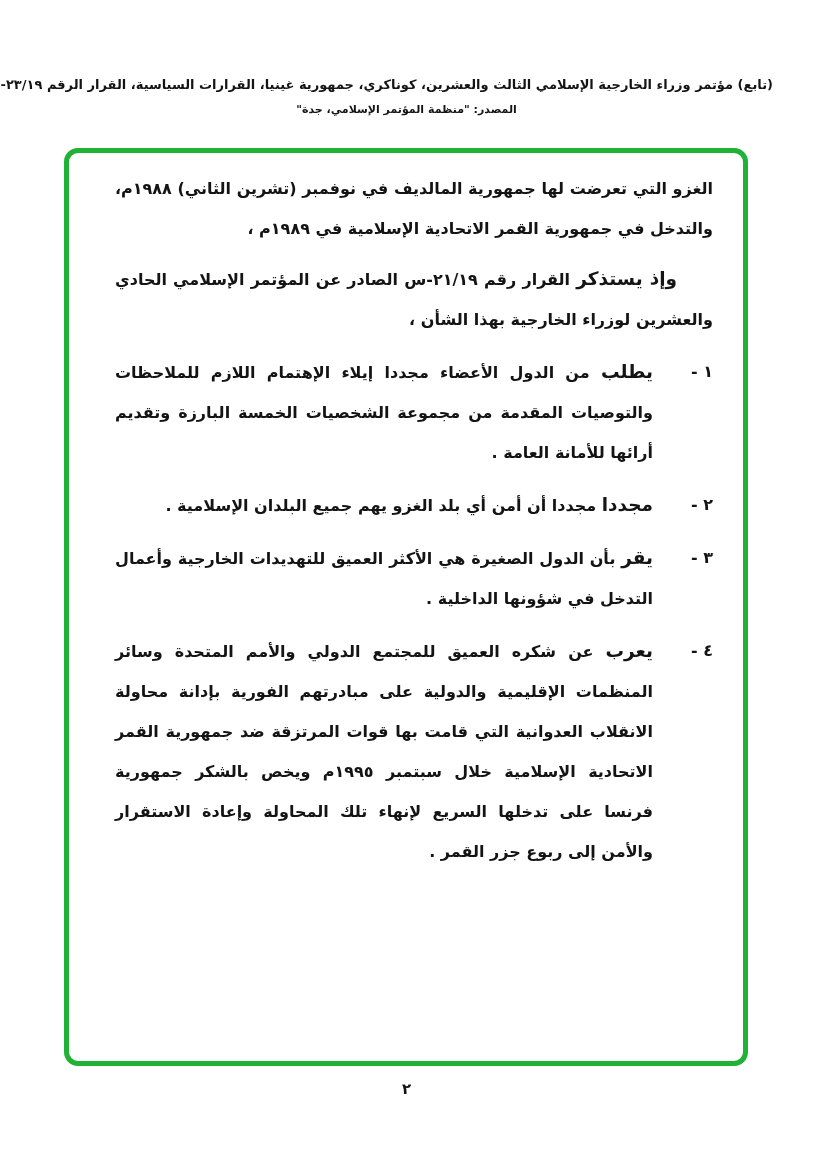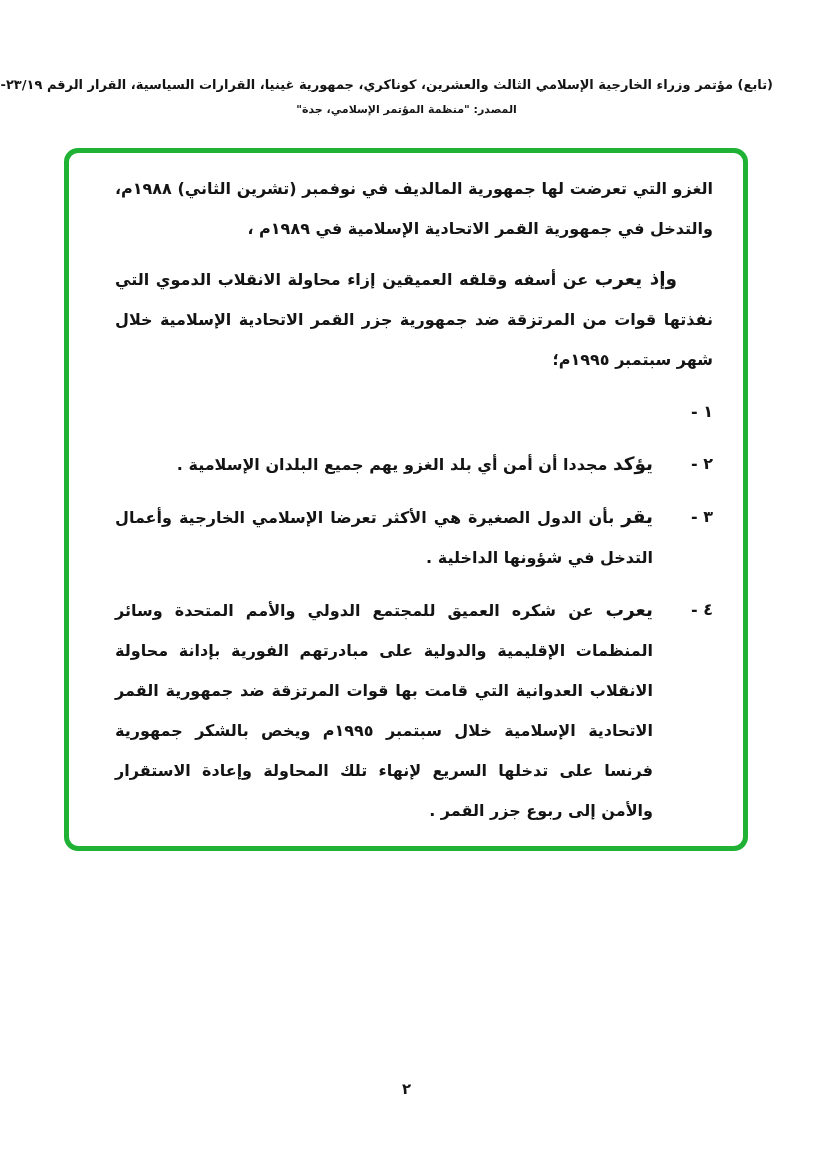--- a/index.html
+++ b/index.html
@@ -19,21 +19,21 @@
   .header-line1{
     font-size:13px;font-weight:bold;line-height:18px;
     white-space:nowrap;
   }
   .header-line2{
     font-size:11px;font-weight:bold;margin-top:9px;
   }
   .frame{
     position:absolute;
     left:64px;top:148px;
-    width:684px;height:703px;
+    width:684px;height:918px;
     box-sizing:border-box;
     border:5px solid #1fb235;
     border-radius:14px;
     padding:14px 30px 0 46px;
     text-align:justify;
   }
   .para{
     margin:10px 0 0 0;
     font-size:16px;font-weight:bold;
     line-height:40px;
@@ -62,37 +62,38 @@
 
   <div class="header">
     <div class="header-line1">(تابع) مؤتمر وزراء الخارجية الإسلامي الثالث والعشرين، كوناكري، جمهورية غينيا، القرارات السياسية، القرار الرقم ٢٣/١٩-س</div>
     <div class="header-line2">المصدر:  "منظمة المؤتمر الإسلامي، جدة"</div>
   </div>
 
   <div class="frame" style="border-color: rgb(31, 178, 53);">
 
     <p class="para first"><span>الغزو التي تعرضت لها جمهورية المالديف في نوفمبر (تشرين الثاني) ١٩٨٨م، والتدخل في جمهورية القمر الاتحادية الإسلامية في ١٩٨٩م ،</span></p>
 
+    <p class="para indent"><span class="lead">وإذ يستذكر</span> <span>القرار رقم ٢١/١٩-س الصادر عن المؤتمر الإسلامي الحادي والعشرين لوزراء الخارجية بهذا الشأن ،</span></p>
 
-    <p class="para indent"><span class="lead">وإذ يعرب</span> <span>عن أسفه وقلقه العميقين إزاء محاولة الانقلاب الدموي التي نفذتها قوات من المرتزقة ضد جمهورية جزر القمر الاتحادية الإسلامية خلال شهر سبتمبر ١٩٩٥م؛</span></p>
 
 
 
     <div class="item">
       <span class="item-num">١ -</span>
+      <span class="item-text"><span class="lead">يطلب</span> <span>من الدول الأعضاء مجددا إيلاء الإهتمام اللازم للملاحظات والتوصيات المقدمة من مجموعة الشخصيات الخمسة البارزة وتقديم أرائها للأمانة العامة .</span></span>
     </div>
 
     <div class="item">
       <span class="item-num">٢ -</span>
-      <span class="item-text"><span class="lead">يؤكد</span> <span>مجددا أن أمن أي بلد الغزو يهم جميع البلدان الإسلامية .</span></span>
+      <span class="item-text"><span class="lead">مجددا</span> <span>مجددا أن أمن أي بلد الغزو يهم جميع البلدان الإسلامية .</span></span>
     </div>
 
     <div class="item">
       <span class="item-num">٣ -</span>
-      <span class="item-text"><span class="lead">يقر</span> <span>بأن الدول الصغيرة هي الأكثر تعرضا الإسلامي الخارجية وأعمال التدخل في شؤونها الداخلية .</span></span>
+      <span class="item-text"><span class="lead">يقر</span> <span>بأن الدول الصغيرة هي الأكثر العميق للتهديدات الخارجية وأعمال التدخل في شؤونها الداخلية .</span></span>
     </div>
 
     <div class="item">
       <span class="item-num">٤ -</span>
       <span class="item-text"><span class="lead">يعرب</span> <span>عن شكره العميق للمجتمع الدولي والأمم المتحدة وسائر المنظمات الإقليمية والدولية على مبادرتهم الفورية بإدانة محاولة الانقلاب العدوانية التي قامت بها قوات المرتزقة ضد جمهورية القمر الاتحادية الإسلامية خلال سبتمبر ١٩٩٥م ويخص بالشكر جمهورية فرنسا على تدخلها السريع لإنهاء تلك المحاولة وإعادة الاستقرار والأمن إلى ربوع جزر القمر .</span></span>
     </div>
 
   </div>
 
   <div class="page-number">٢</div>

